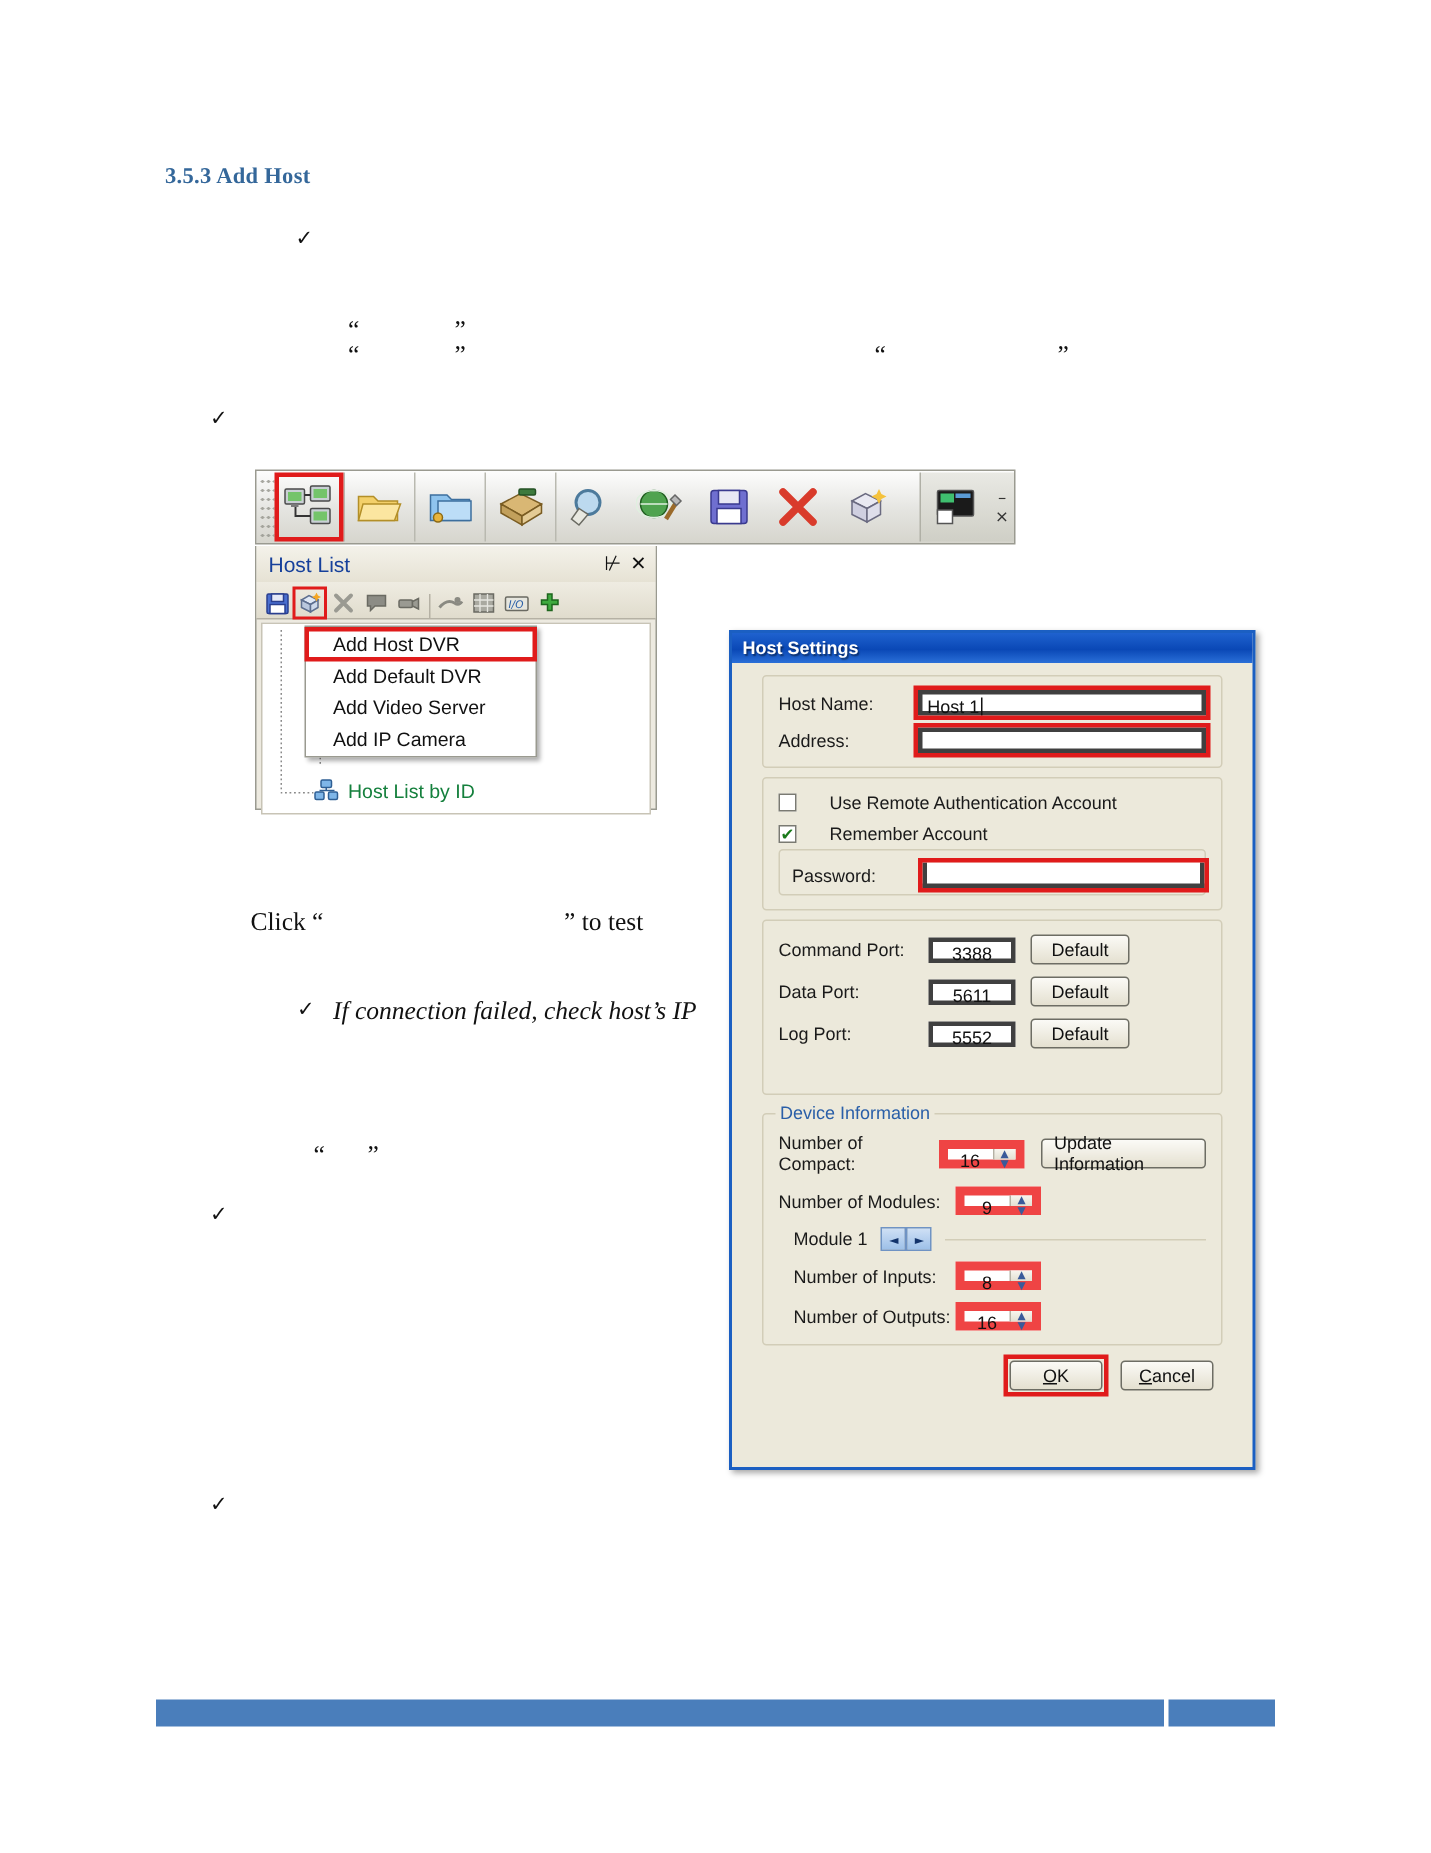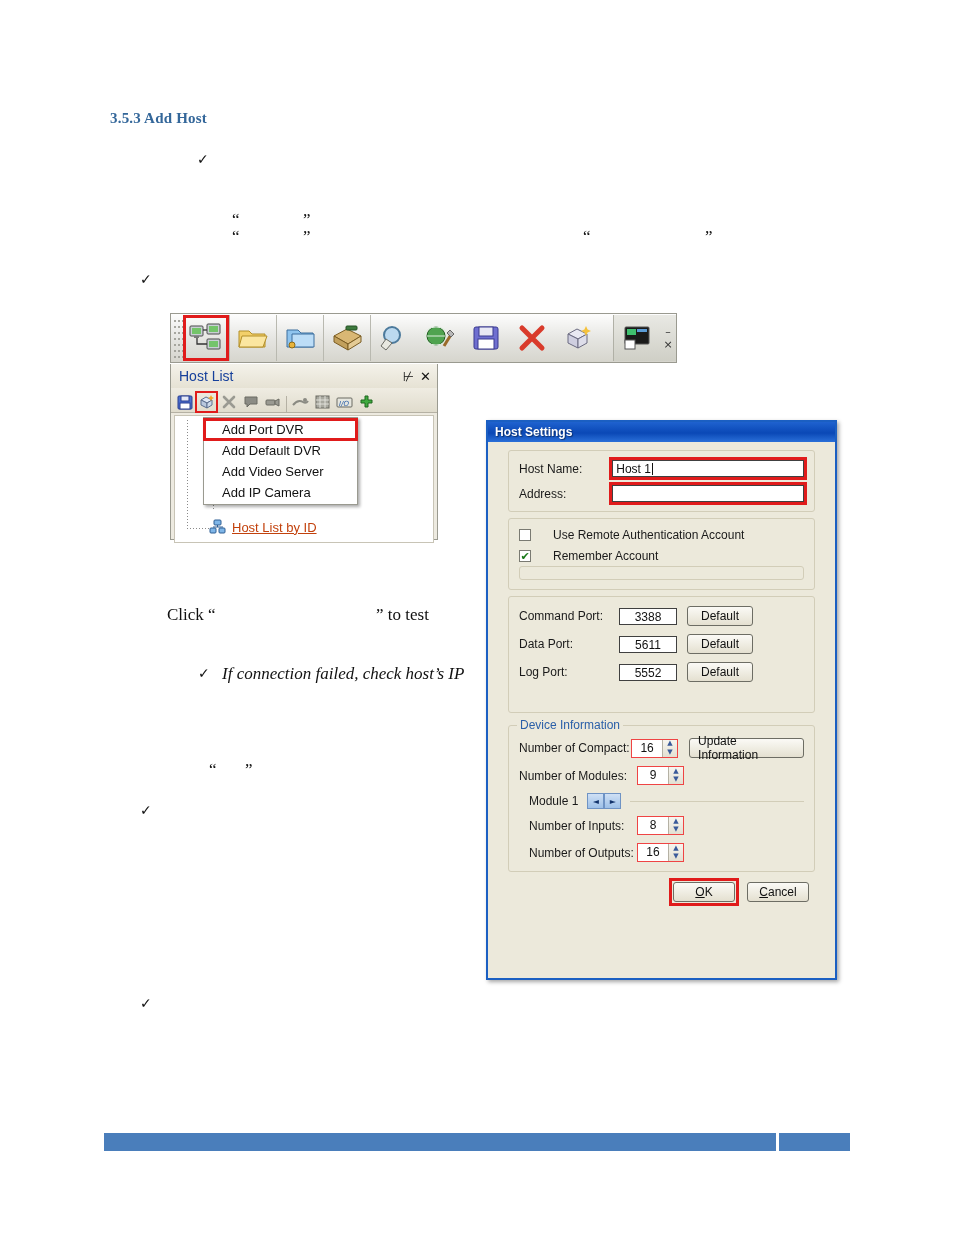--- a/index.html
+++ b/index.html
@@ -230,22 +230,21 @@
     border: 1px solid #8a8a8a;
     background: #fff;
   }
   .tree-leaf {
     position: absolute;
     display: flex;
     align-items: center;
     gap: 5px;
     font-family: "Liberation Sans", sans-serif;
     font-size: 13px;
-    color: #c2410c;
-    text-decoration: underline;
+    color: #15803d;
   }
   .tree-branch-h {
     position: absolute;
     height: 1px;
     background-image: linear-gradient(to right, #8a8a8a 50%, transparent 50%);
     background-size: 3px 1px;
   }
 
   
   .ctx-menu {
@@ -321,21 +320,21 @@
     margin-bottom: 8px;
   }
   .frm-row:last-child { margin-bottom: 0; }
   .frm-label {
     width: 100px;
     font-size: 12px;
     color: #1a1a1a;
   }
   .txtbox {
     background: #ffffff;
-    border: 1px solid #404040;
+    border: 3px solid #404040;
     height: 17px;
     line-height: 17px;
     font-family: "Liberation Sans", sans-serif;
     font-size: 12px;
     color: #111;
     padding: 0 3px;
     box-sizing: border-box;
   }
   .redbox {
     outline: 3px solid #E01B1B;
@@ -389,21 +388,21 @@
     align-items: center;
     justify-content: center;
     padding: 0 8px;
     box-sizing: border-box;
   }
   .btn u { text-decoration: underline; }
   .spin {
     display: inline-flex;
     align-items: stretch;
     height: 19px;
-    border: 1px solid #ef4444;
+    border: 6px solid #ef4444;
     background: #fff;
     box-sizing: border-box;
   }
   .spin .val {
     width: 30px;
     text-align: center;
     font-size: 12px;
     line-height: 17px;
     color: #111;
   }
@@ -672,21 +671,21 @@
         <rect x="10" y="9" width="6" height="5" rx="1" fill="#7fb6e8" stroke="#2f5f94"></rect>
         <rect x="5" y="1" width="7" height="5" rx="1" fill="#7fb6e8" stroke="#2f5f94"></rect>
         <path d="M8.5 6 v2 M4 8 h10" stroke="#2f5f94" fill="none"></path>
       </svg>
       <span>Host List by ID</span>
     </div>
   </div>
 </div>
 
 <div class="ctx-menu">
-  <div class="ctx-item highlighted">Add Port DVR</div>
+  <div class="ctx-item highlighted">Add Host DVR</div>
   <div class="ctx-item">Add Default DVR</div>
   <div class="ctx-item">Add Video Server</div>
   <div class="ctx-item">Add IP Camera</div>
 </div>
 
 <div class="dialog">
   <div class="dlg-title">
     <span>Host Settings</span>
   </div>
 
@@ -706,20 +705,24 @@
     <div class="group">
       <div class="cbrow">
         <span class="cbox"></span>
         <span>Use Remote Authentication Account</span>
       </div>
       <div class="cbrow">
         <span class="cbox">✔</span>
         <span>Remember Account</span>
       </div>
       <div class="acct-box">
+        <div class="frm-row" style="padding-left:8px;">
+          <span class="frm-label" style="width:92px;">Password:</span>
+          <span class="txtbox redbox" style="width:198px; border-top:none;"></span>
+        </div>
       </div>
     </div>
 
     <div class="group" style="padding-bottom:30px;">
       <div class="frm-row">
         <span class="frm-label">Command Port:</span>
         <span class="txtbox" style="width:58px; text-align:center;">3388</span>
         <span class="btn btn-wide" style="margin-left:10px;">Default</span>
       </div>
       <div class="frm-row">

